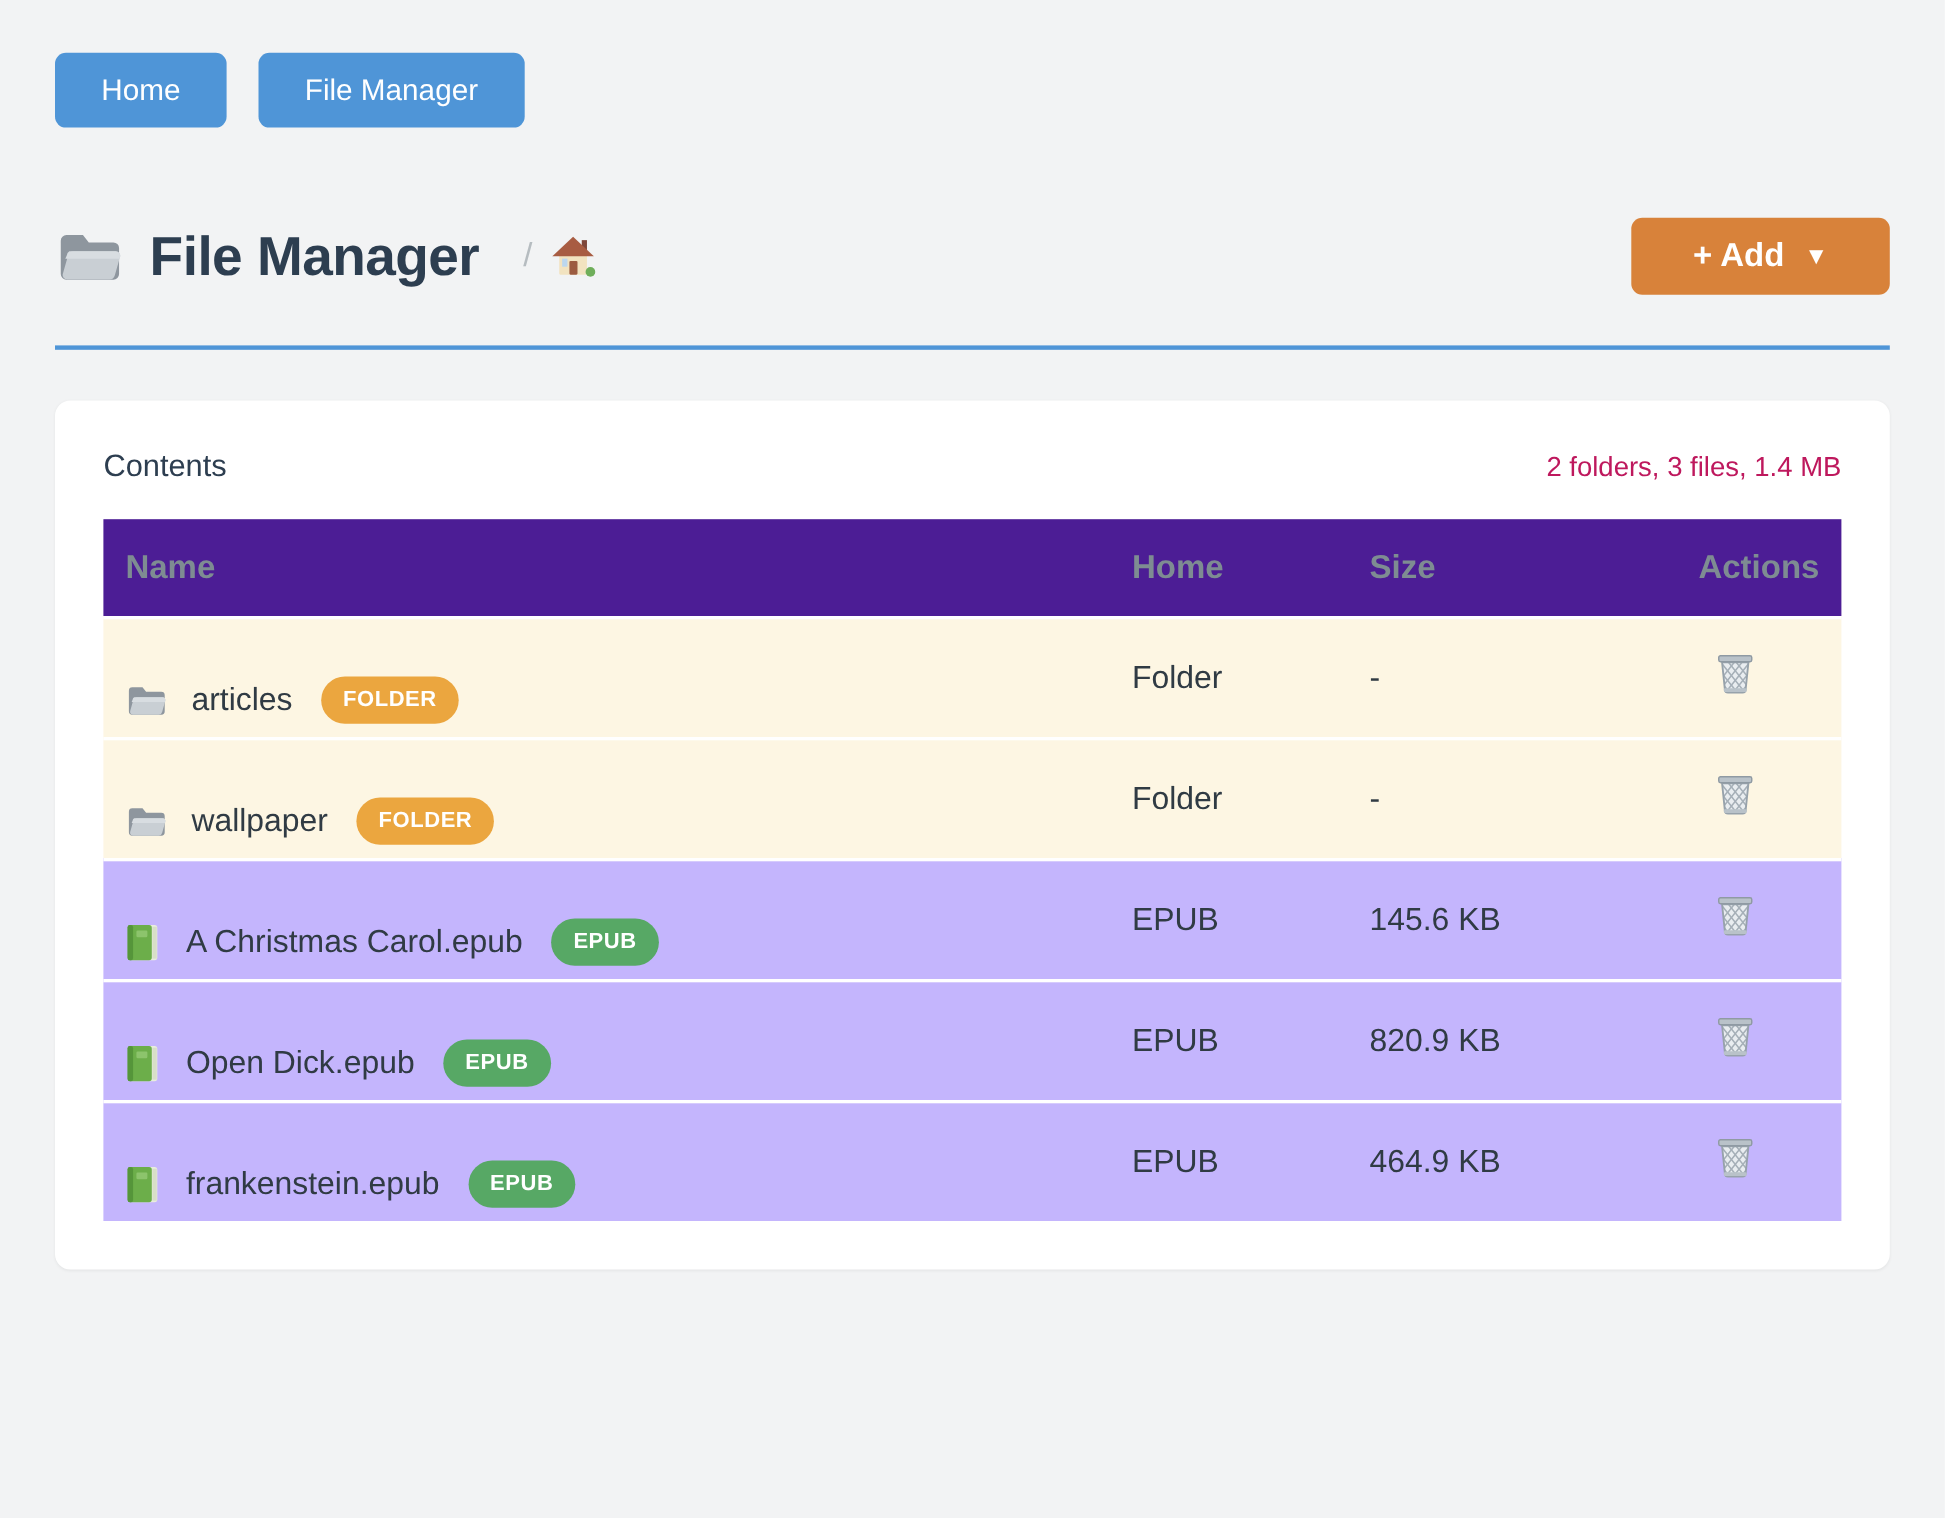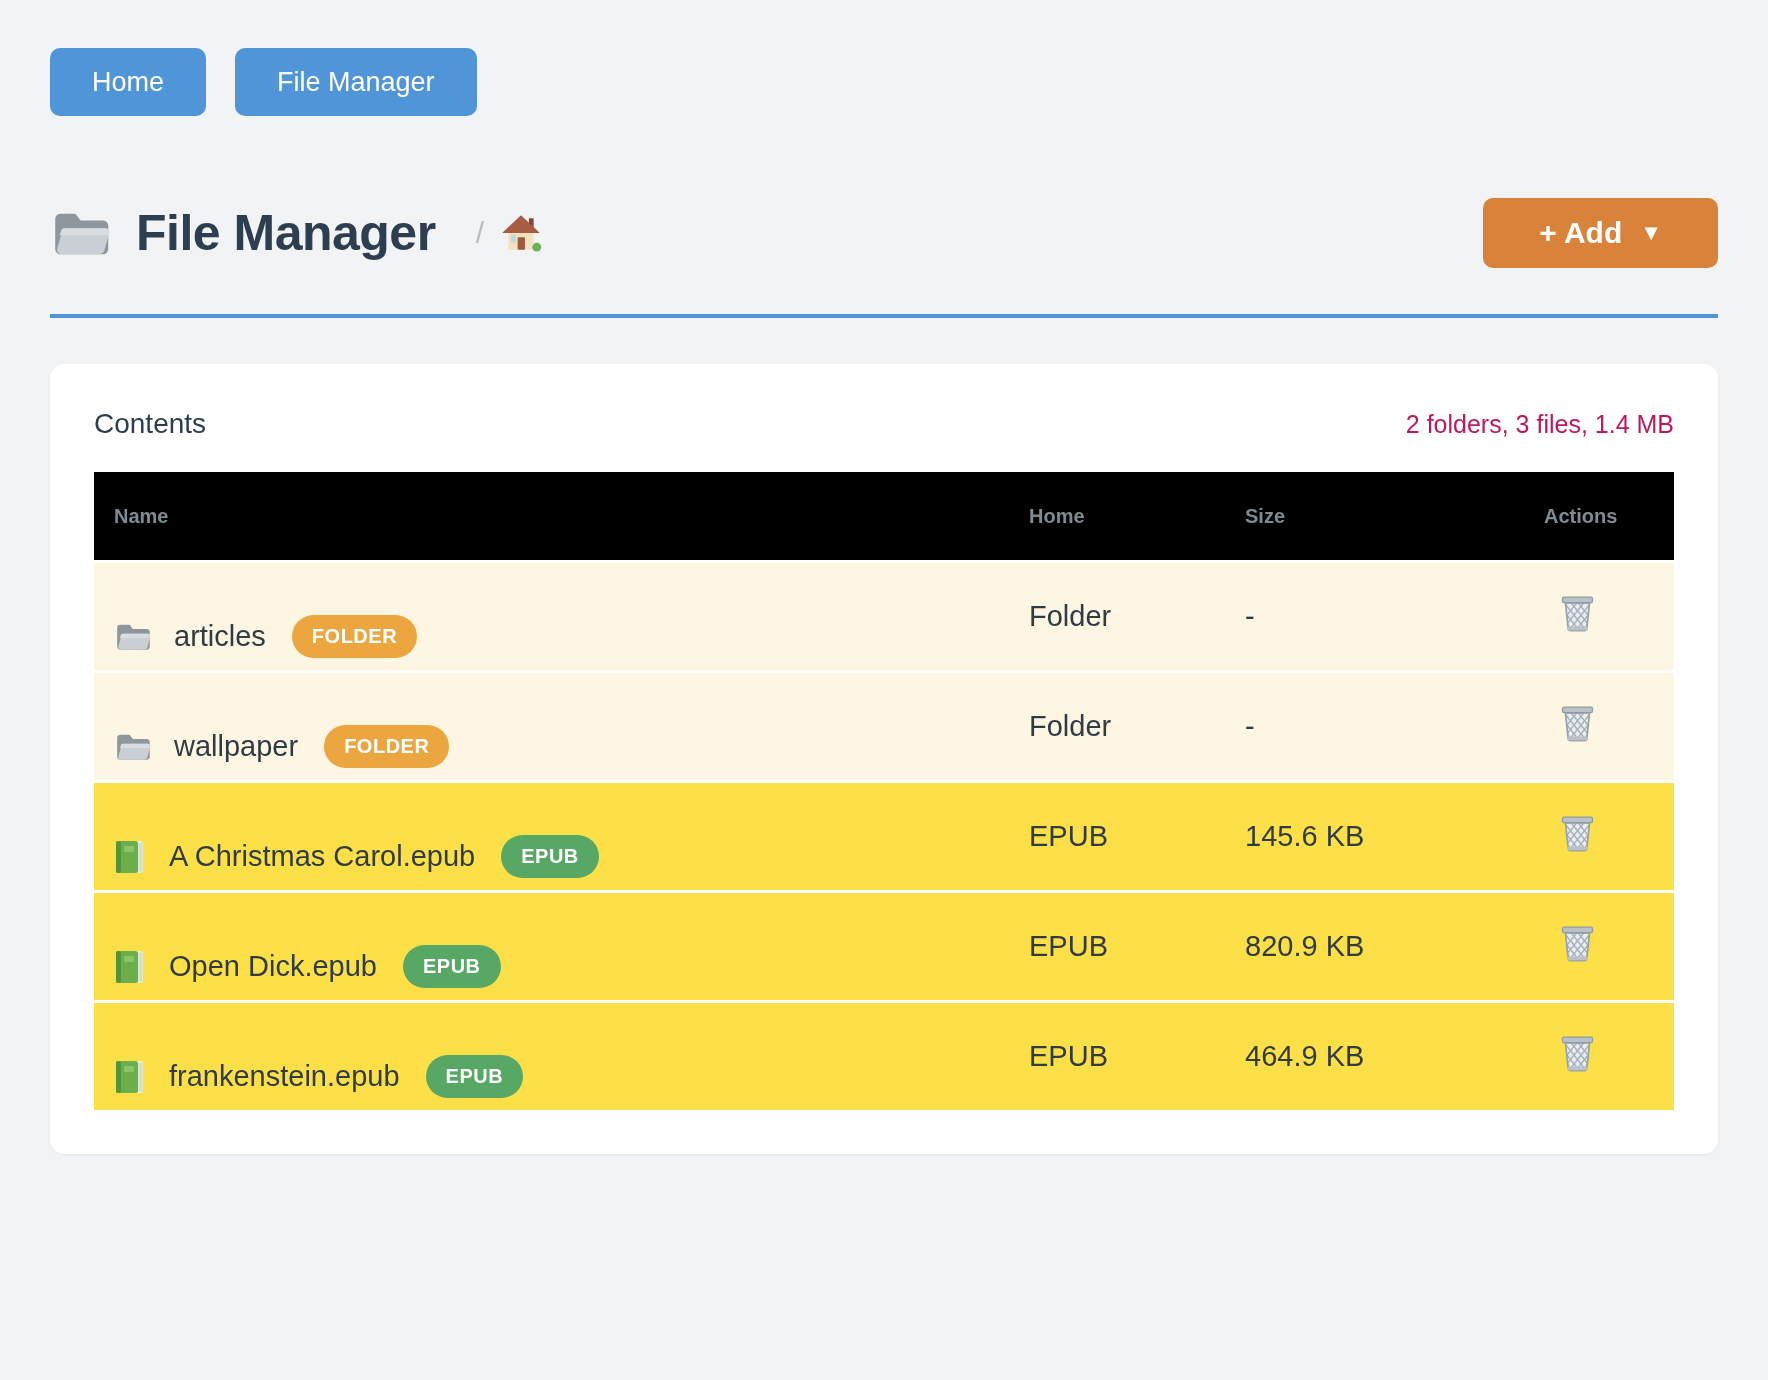--- a/index.html
+++ b/index.html
@@ -45,25 +45,25 @@
   .card-head { display: flex; justify-content: space-between; align-items: baseline; margin-bottom: 32px; }
   .card-title { font-size: 28px; font-weight: normal; color: #2d3e50; }
   .card-summary { font-size: 25px; color: #be185d; }
 
   
   .thead, .trow {
     display: grid;
     grid-template-columns: 1fr 216px 299px 150px;
     align-items: center;
   }
-  .thead { background: #000000; height: 88px; font-weight: bold; color: #7e8c92; font-size: 20px; }
+  .thead { background: #4c1d95; height: 88px; font-weight: bold; color: #7e8c92; font-size: 30px; }
   .cell { padding-left: 20px; }
   .trow { height: 110px; font-size: 29px; color: #303b44; border-top: 3px solid #fff; }
   .row-folder { background: #fdf6e3; }
-  .row-epub   { background: #fde047; }
+  .row-epub   { background: #c4b5fd; }
   .name-cell { display: flex; align-items: center; margin-top: 40px; }
   .row-icon { width: 38px; height: 34px; margin-right: 22px; flex: none; }
   .row-icon.book { width: 31px; height: 36px; margin-right: 24px; }
   .fname { cursor: pointer; }
   .badge {
     font-size: 20px; font-weight: bold; color: #fff; letter-spacing: .5px;
     padding: 10px 20px; border-radius: 22px; margin-left: 26px; white-space: nowrap;
   }
   .badge-folder { background: #eba63f; }
   .badge-epub   { background: #57a865; }

